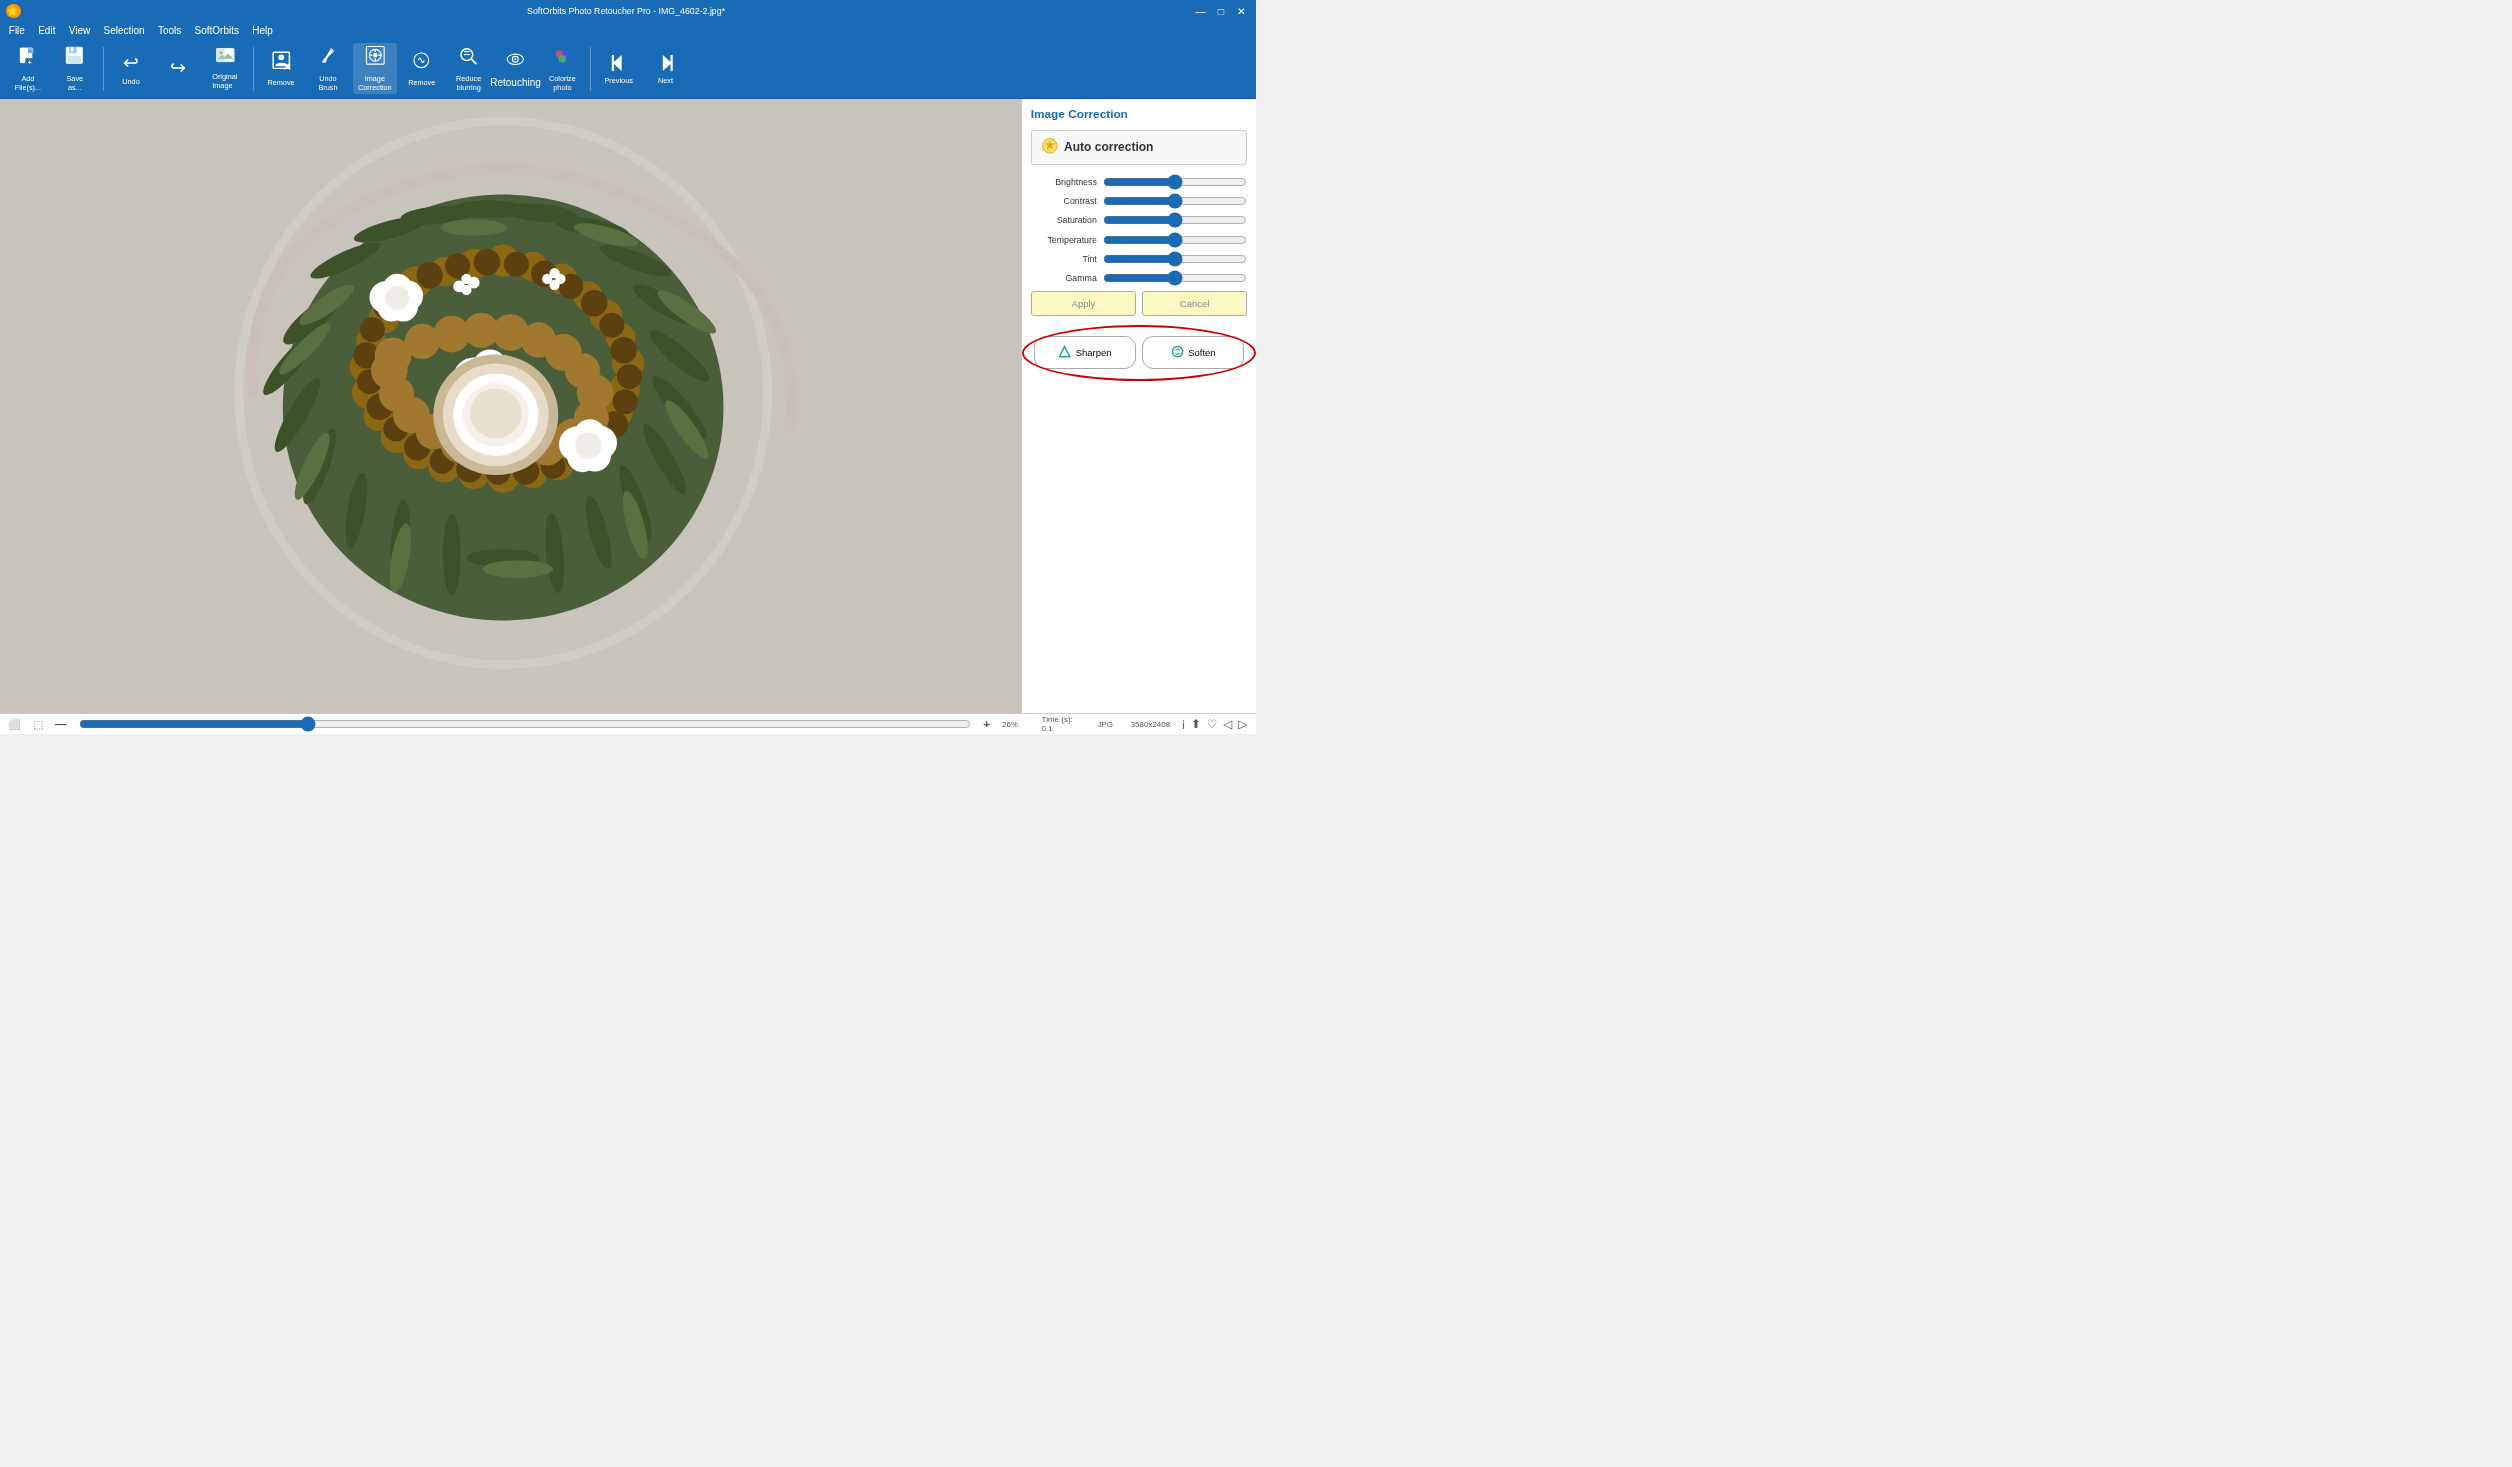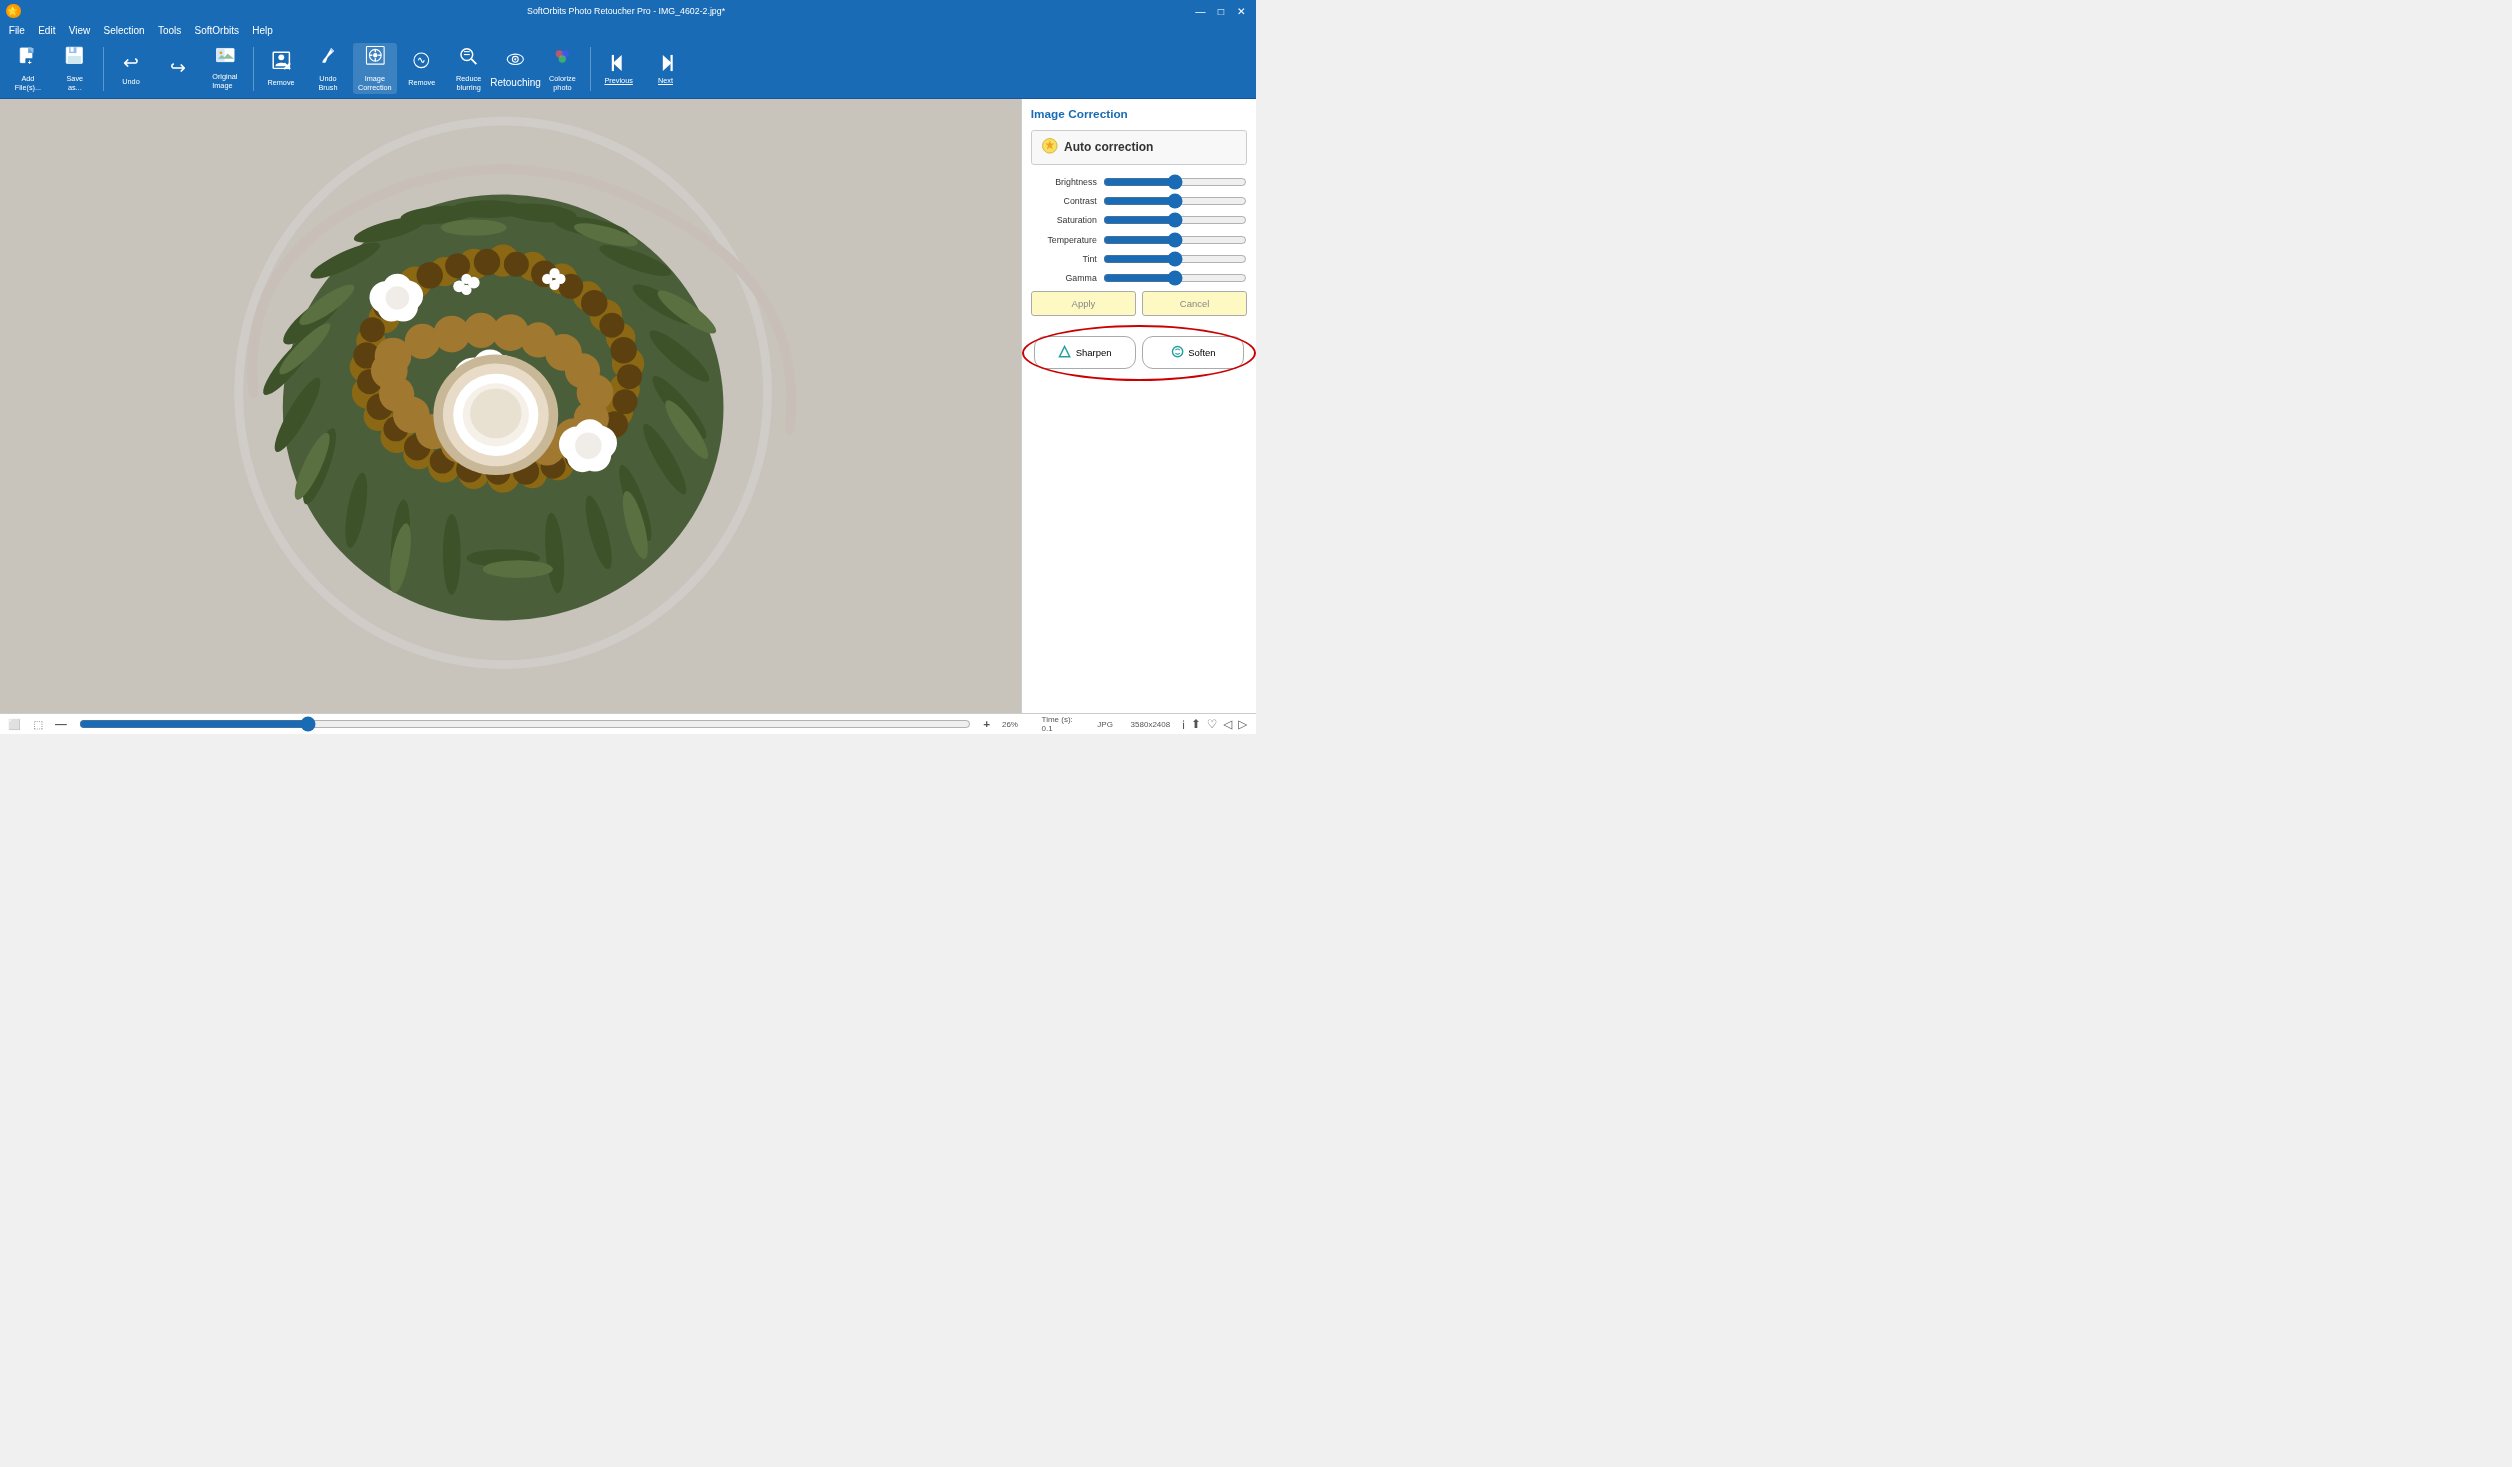--- a/index.html
+++ b/index.html
@@ -72,21 +72,20 @@
       width: 44px;
       height: 51px;
       color: white;
       cursor: pointer;
       border-radius: 2.9px;
       padding: 2.9px;
       font-size: 7.3px;
       text-align: center;
       border: none;
       background: transparent;
-      text-decoration: underline;
     }
 
     
     #main {
       display: flex;
       height: calc(734px - 22px - 17.6px - 59px - 20.6px);
       background: #e8e8e8;
     }
 
     

